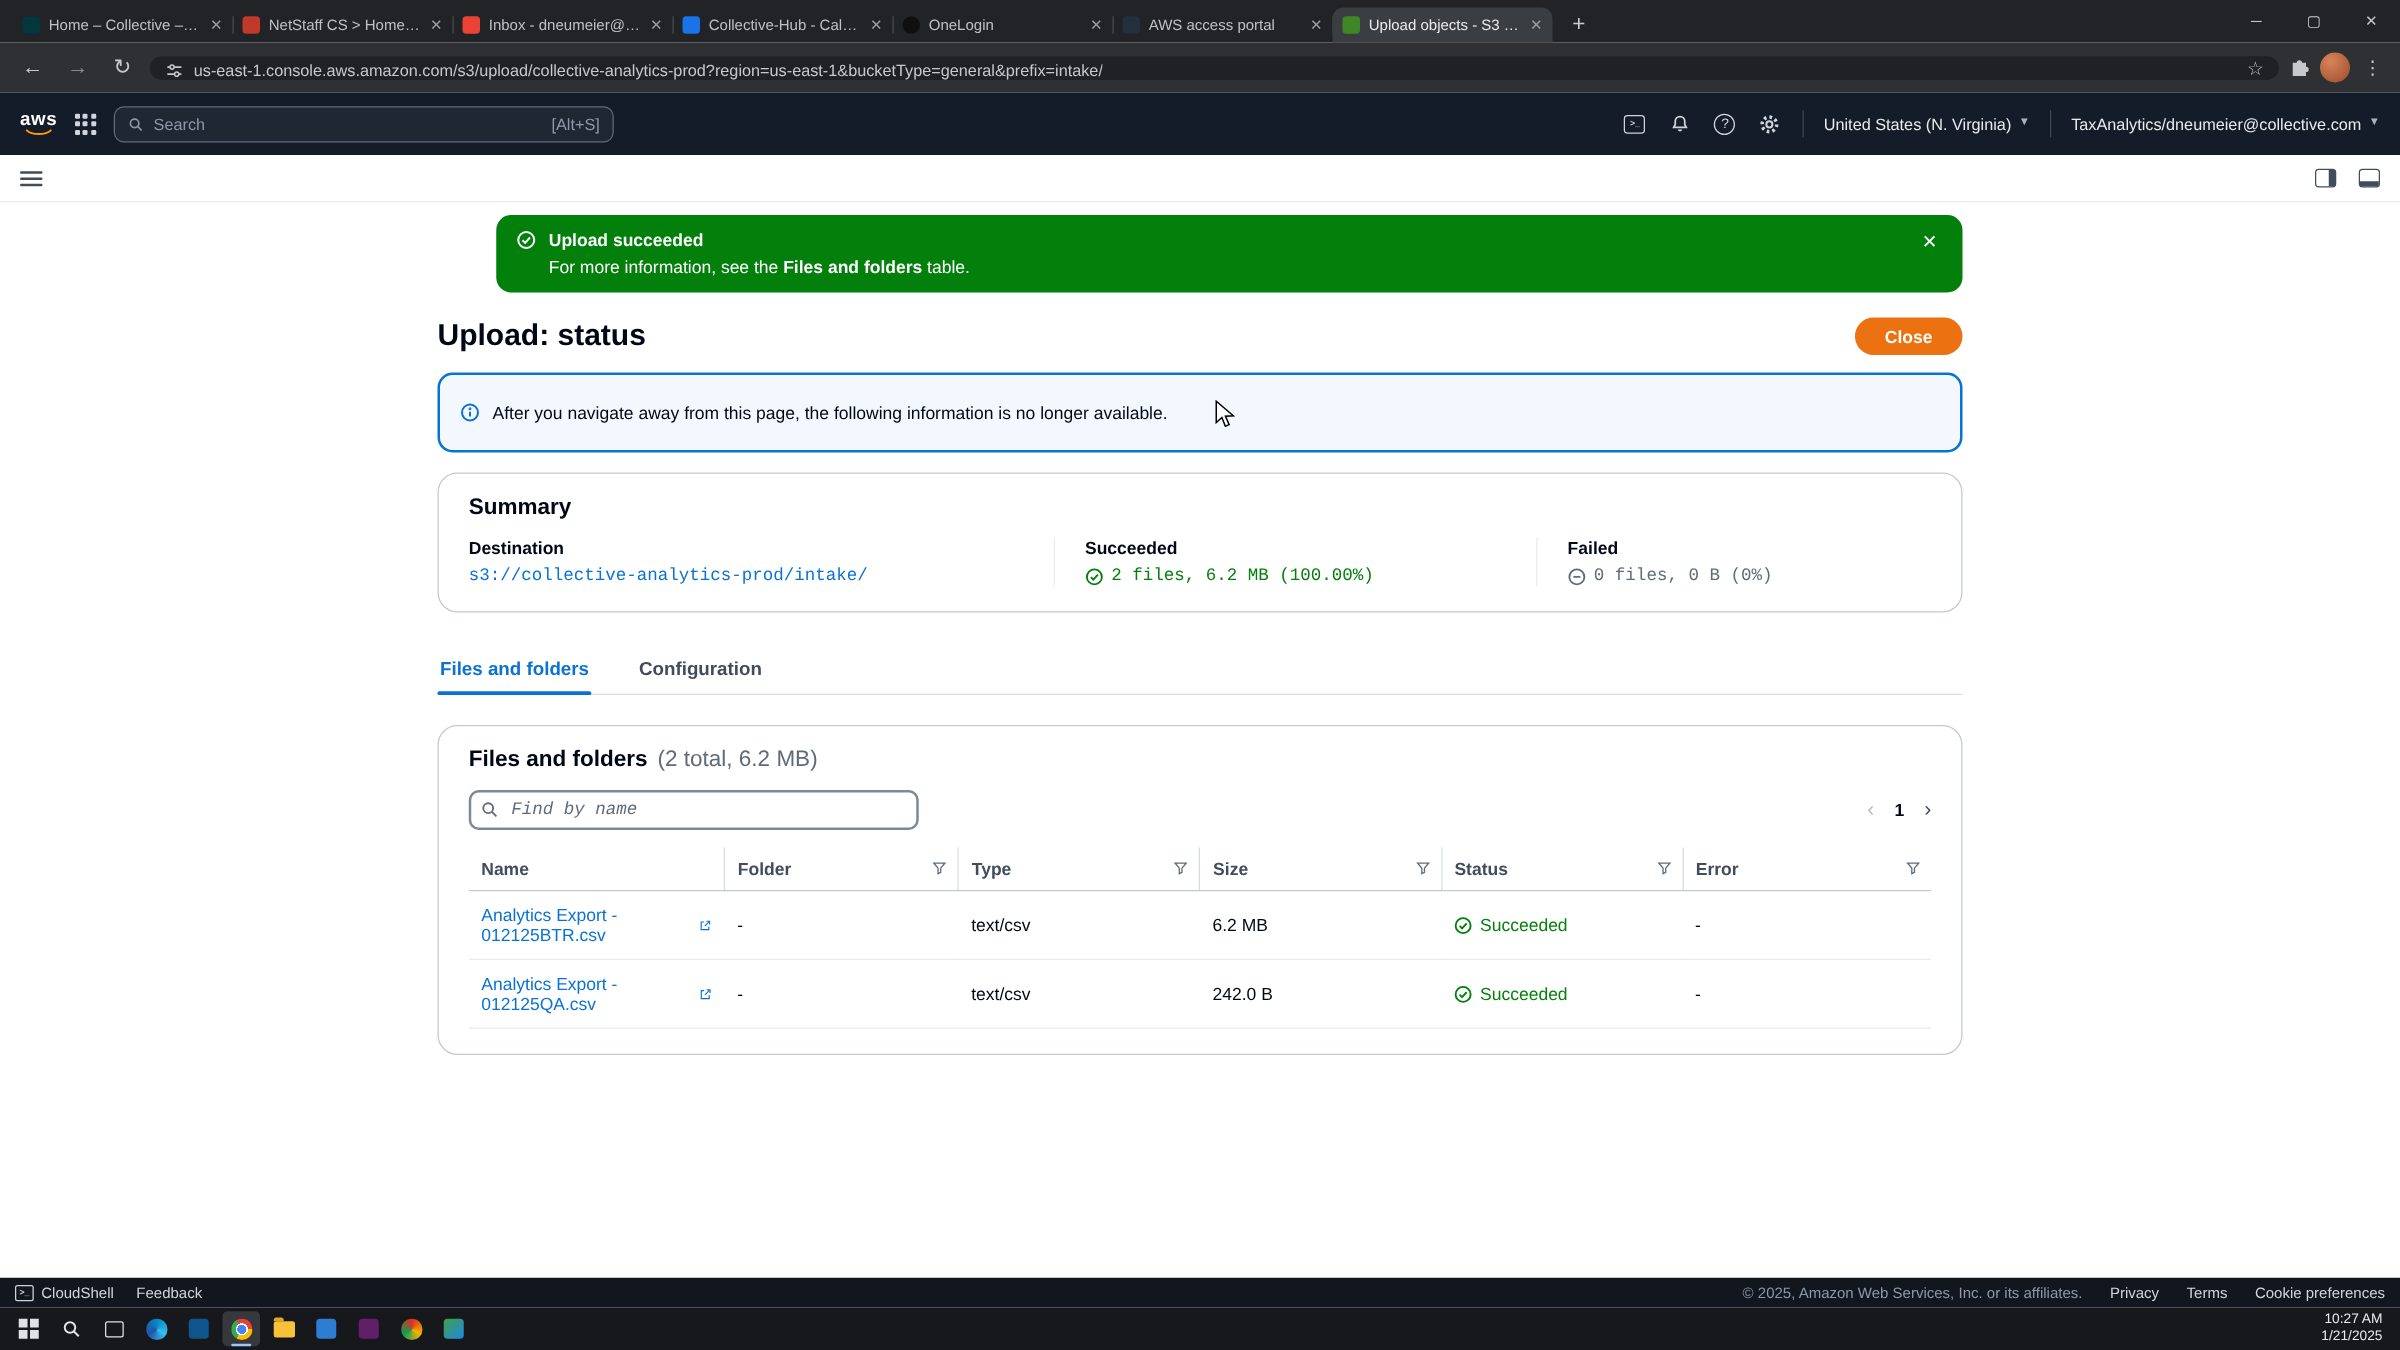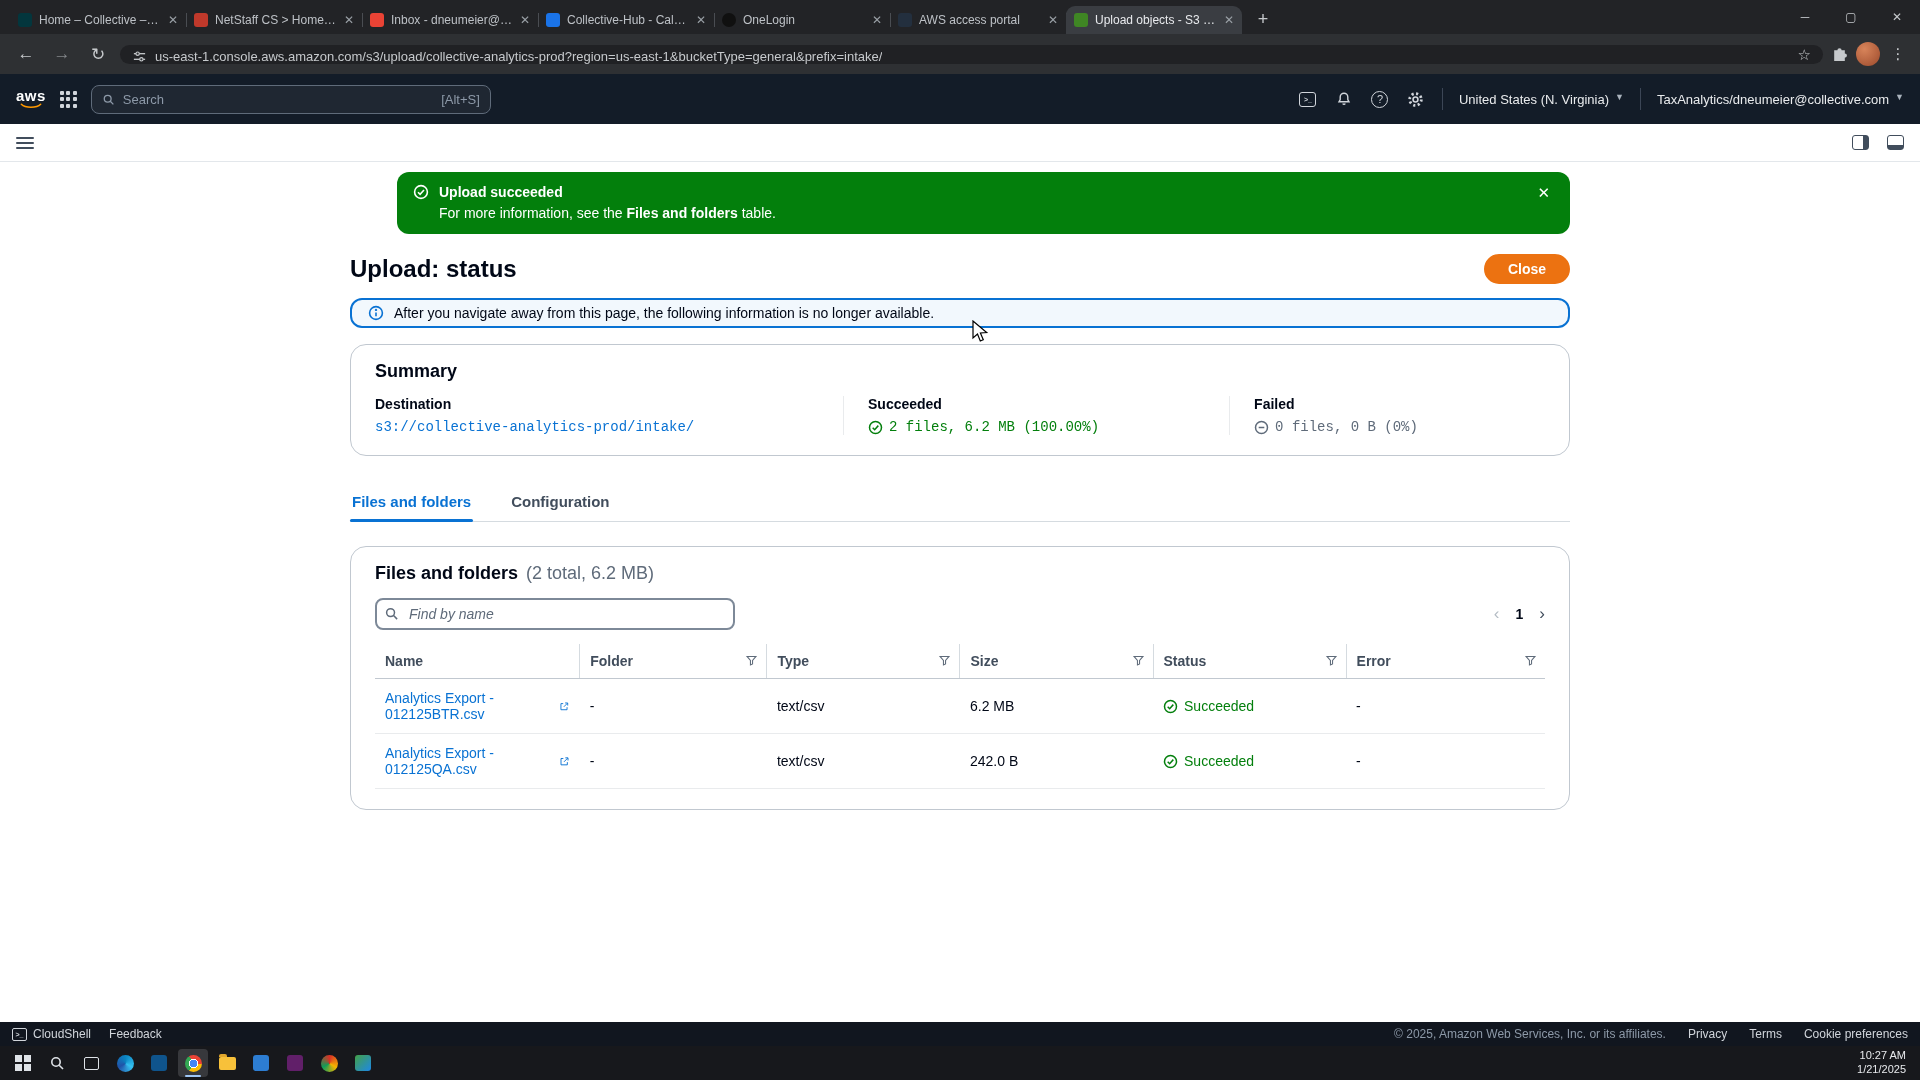--- a/index.html
+++ b/index.html
@@ -65,21 +65,21 @@
   .flashbar .icn { color:#fff; margin-top:2px; flex:none; }
   .flashtext { flex:1; font-size:14px; line-height:1.5; }
   .flashtitle { font-weight:700; }
   .flashclose { color:#fff; font-size:15px; padding:2px 4px; flex:none; }
 
   .pagehead { display:flex; align-items:center; margin:20px 0 14px; }
   .pagehead h1 { margin:0; font-size:24px; font-weight:700; color:#000716; }
   .closebtn { margin-left:auto; background:#ec7211; color:#fff; border:2px solid #ec7211; border-radius:20px;
               font-weight:700; font-size:14px; padding:5px 22px; font-family:inherit; }
 
-  .infoalert { border:2px solid #0972d3; background:#f2f8fd; border-radius:12px; padding:5px 16px; display:flex; gap:10px;
+  .infoalert { border:2px solid #0972d3; background:#f2f8fd; border-radius:12px; padding:22px 16px; display:flex; gap:10px;
                align-items:center; font-size:14px; color:#000716; }
 
   .card { border:1px solid #c1c8d0; border-radius:16px; background:#fff; padding:16px 24px 20px; }
   .summarycard { margin-top:16px; }
   .cardtitle { font-size:18px; font-weight:700; color:#000716; margin:0; }
   .counter { font-size:18px; font-weight:400; color:#5f6b7a; }
   .sumcols { display:flex; margin-top:14px; }
   .sumcol { padding-right:24px; }
   .sumcol.c1 { flex:0 0 40%; }
   .sumcol.c2 { flex:0 0 33%; border-left:1px solid #e9ebed; padding-left:24px; }
@@ -95,21 +95,21 @@
   .ctab { font-size:15px; font-weight:700; padding:9px 2px 11px; margin-right:36px; position:relative; color:#414d5c; cursor:default; }
   .ctab.active { color:#0972d3; }
   .ctab.active::after { content:""; position:absolute; left:0; right:0; bottom:-1px; height:3px; background:#0972d3; border-radius:2px; }
 
   .filescard { margin-top:24px; }
   .fileshead { display:flex; align-items:baseline; gap:8px; }
   .tablebar { display:flex; align-items:center; margin-top:14px; }
   .searchbox { position:relative; width:360px; }
   .searchbox svg { position:absolute; left:9px; top:8px; color:#5f6b7a; }
   .searchbox input { width:100%; height:32px; border:2px solid #7d8998; border-radius:8px; padding:0 10px 0 32px;
-                     font-size:14px; font-family:Liberation Sans, sans-serif; color:#000716; outline:none; }
+                     font-size:14px; font-family:Liberation Mono, monospace; color:#000716; outline:none; }
   .searchbox input::placeholder { font-style:italic; color:#5f6b7a; }
   .pager { margin-left:auto; display:flex; align-items:center; gap:16px; font-size:14px; }
   .pgprev { color:#b4bcc4; font-size:17px; }
   .pgnum { color:#000716; font-weight:700; }
   .pgnext { color:#414d5c; font-size:17px; }
 
   table.files { width:100%; border-collapse:collapse; margin-top:14px; font-size:14px; table-layout:fixed; }
   table.files th { text-align:left; color:#414d5c; font-weight:700; padding:9px 26px 9px 10px; border-bottom:1px solid #c1c8d0; position:relative; }
   table.files th + th { border-left:1px solid #d5dbe0; }
   table.files th .funnel { position:absolute; right:8px; top:10px; }

